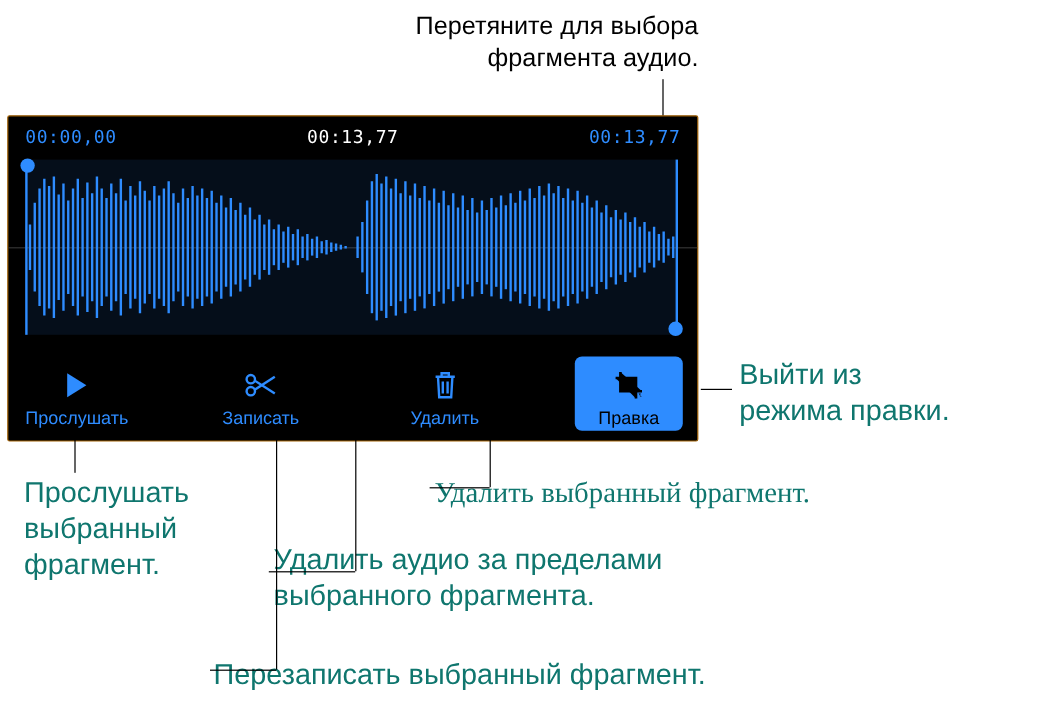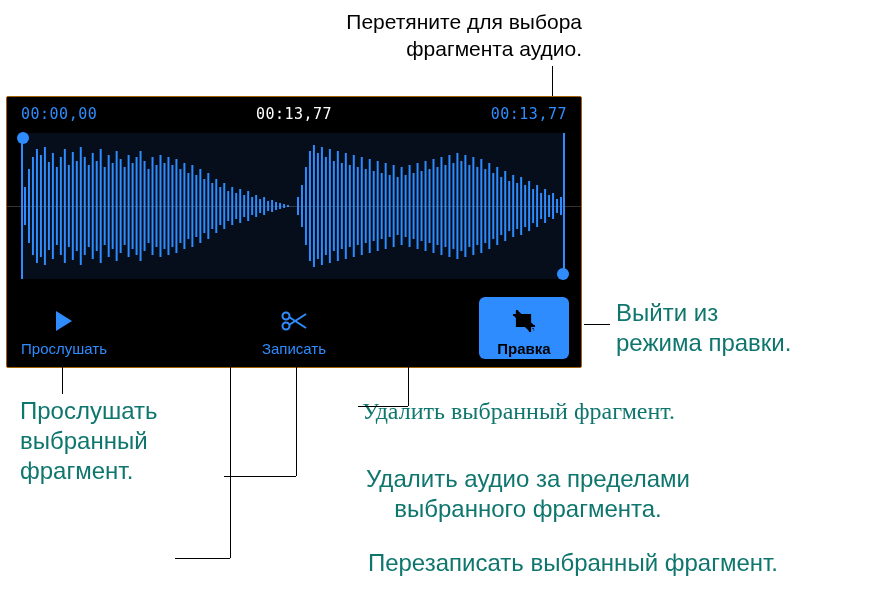--- a/index.html
+++ b/index.html
@@ -103,42 +103,41 @@
       gap: 4px;
       min-width: 90px;
       height: 62px;
       cursor: pointer;
       border-radius: 6px;
       padding-bottom: 2px;
     }
     .tool-btn.active {
       background: #2e8cff;
       color: #000;
-      font-weight: bold;
     }
     .tool-btn.active svg { stroke: #000; fill: #000; }
     .icon-wrap {
       height: 30px;
       display: flex;
       align-items: center;
       justify-content: center;
     }
     
     
     .callout {
       position: absolute;
       font-size: 24px;
       color: #0f766e;
       line-height: 1.25;
     }
     .c-exit { top: 298px; left: 616px; width: 250px; }
     .c-delete { top: 396px; left: 362px; width: 500px; font-family: Liberation Serif, serif; }
     .c-listen { top: 396px; left: 20px; width: 200px; }
-    .c-trim { top: 464px; left: 228px; width: 600px; text-align: center; }
-    .c-record { top: 548px; left: 178px; width: 600px; text-align: right; }
+    .c-trim { top: 452px; left: 228px; width: 600px; }
+    .c-record { top: 548px; left: 178px; width: 600px; }
 
     
     .line {
       position: absolute;
       background: #000;
     }
   </style>
 </head>
 <body>
 
@@ -316,20 +315,32 @@
       <div class="icon-wrap">
         <svg width="28" height="22" viewBox="0 0 28 22" fill="none" stroke="#2e8cff" stroke-width="2">
             <circle cx="6" cy="6" r="3.5"></circle>
             <circle cx="6" cy="16" r="3.5"></circle>
             <line x1="9" y1="7" x2="26" y2="18"></line>
             <line x1="9" y1="15" x2="26" y2="4"></line>
           </svg>
       </div>
       <span>Записать</span>
     </div>
+    <div class="tool-btn">
+      <div class="icon-wrap">
+        <svg width="22" height="26" viewBox="0 0 22 26" fill="none" stroke="#2e8cff" stroke-width="2">
+            <path d="M3 6 L19 6"></path>
+            <path d="M8 6 L8 3 L14 3 L14 6"></path>
+            <path d="M5 6 L6 23 L16 23 L17 6"></path>
+            <line x1="9" y1="10" x2="9" y2="20"></line>
+            <line x1="13" y1="10" x2="13" y2="20"></line>
+          </svg>
+      </div>
+      <span>Удалить</span>
+    </div>
     <div class="tool-btn active">
       <div class="icon-wrap">
         <svg width="26" height="26" viewBox="0 0 26 26" fill="none" stroke="#000" stroke-width="2.2">
             <path d="M6 2 L6 18 L24 18"></path>
             <path d="M2 7 L19 7 L19 24"></path>
             <path d="M21 20 l3 3 l-2 -1 l1 -2 z" fill="#000" stroke="none"></path>
           </svg>
       </div>
       <span>Правка</span>
     </div>

